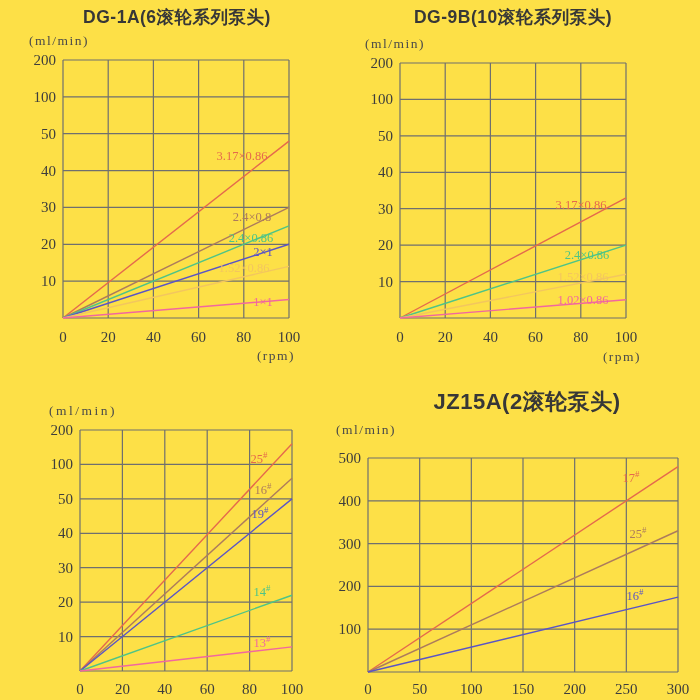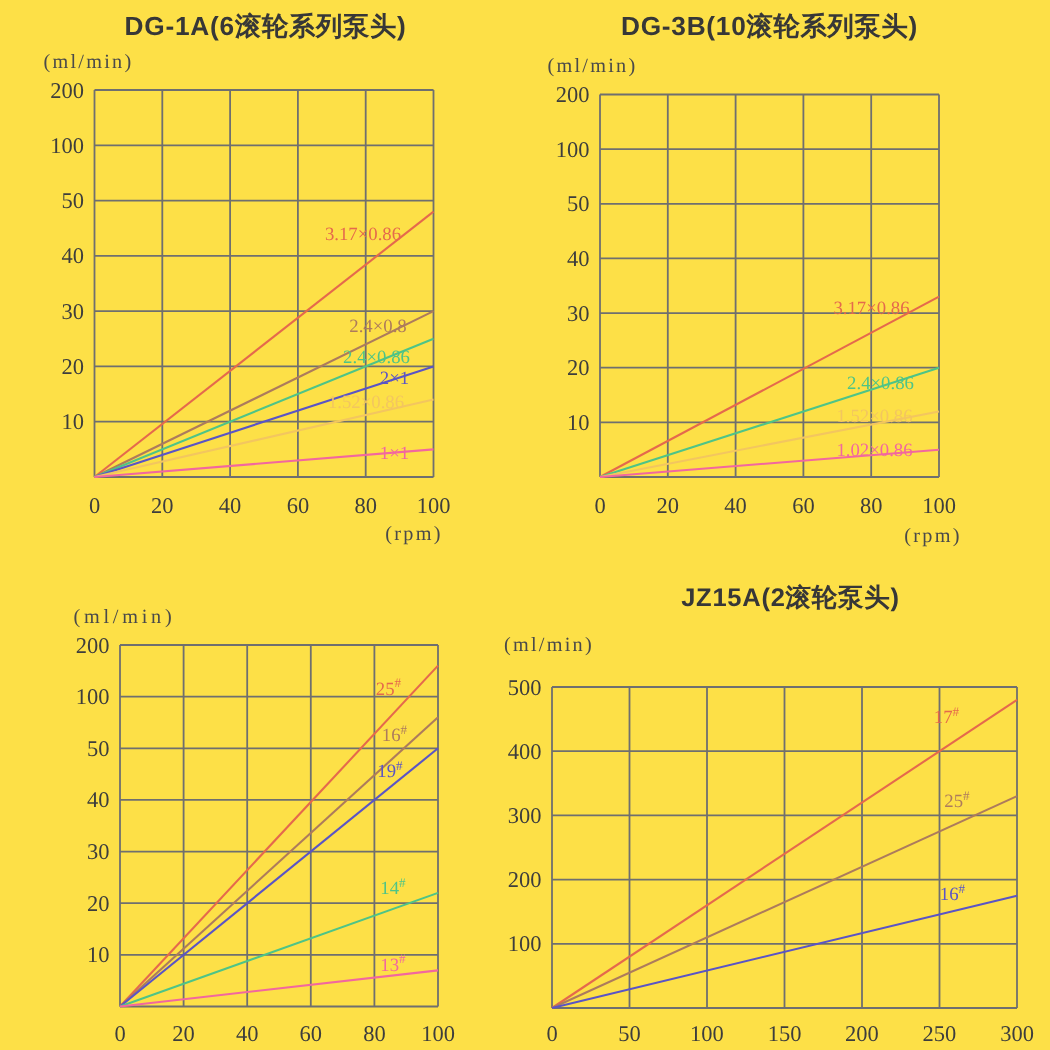--- a/index.html
+++ b/index.html
@@ -3,36 +3,36 @@
 <meta charset="utf-8">
 <style>
   html,body{margin:0;padding:0;background:#fff;}
   .canvas{position:relative;width:700px;height:700px;background:#fde047;overflow:hidden;
           font-family:"Liberation Serif","DejaVu Serif",serif;}
   .chart-title{position:absolute;text-align:center;font-family:"Liberation Sans","DejaVu Sans",sans-serif;
                font-weight:bold;font-size:17.5px;color:#373737;letter-spacing:.5px;white-space:nowrap;}
   .t0{left:36px;top:5px;width:282px;}
   .t1{left:371px;top:5px;width:284px;}
   .t2{left:46px;top:383px;width:280px;font-size:16.5px;}
-  .t3{left:387px;top:387px;width:280px;font-size:17px;}
+  .t3{left:387px;top:387px;width:280px;font-size:22px;}
   .unit{position:absolute;font-size:13.5px;color:#4a4a4a;letter-spacing:1.5px;white-space:nowrap;}
   .u0{left:29px;top:33px;}
   .u1{left:365px;top:36px;}
   .u2{left:49px;top:403px;letter-spacing:2.5px;}
   .u3{left:336px;top:422px;}
   .r0{left:250px;top:348px;width:52px;text-align:center;}
   .r1{left:596px;top:349px;width:52px;text-align:center;}
   svg#plots{position:absolute;left:0;top:0;}
 </style>
 </head>
 <body>
 
 <div class="canvas">
   <div class="chart-title t0">DG-1A(6滚轮系列泵头)</div>
-  <div class="chart-title t1">DG-3B(10滚轮系列泵头)</div>
+  <div class="chart-title t1">DG-9B(10滚轮系列泵头)</div>
   <div class="chart-title t3">JZ15A(2滚轮泵头)</div>
 
   <div class="unit u0">(ml/min)</div>
   <div class="unit u1">(ml/min)</div>
   <div class="unit u2">(ml/min)</div>
   <div class="unit u3">(ml/min)</div>
 
   <div class="unit r0">(rpm)</div>
   <div class="unit r1">(rpm)</div>
 

